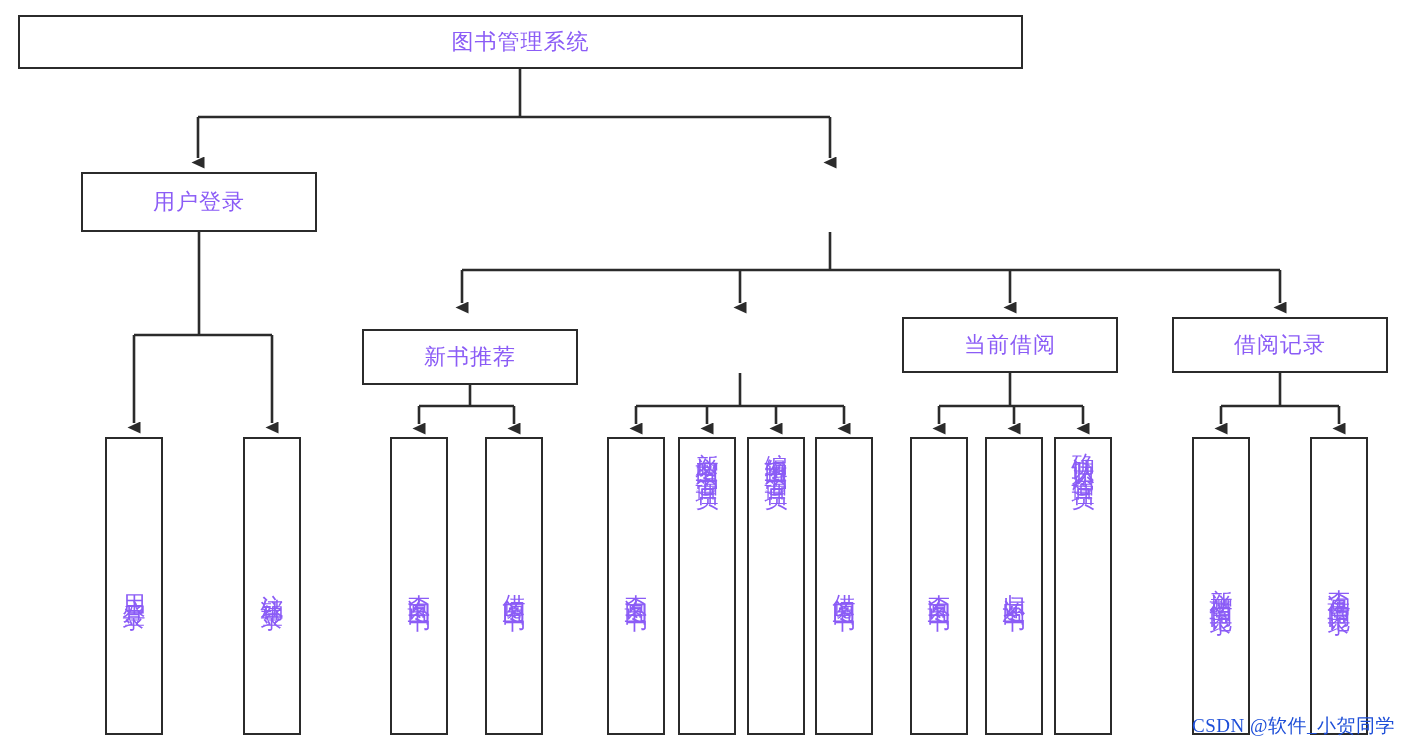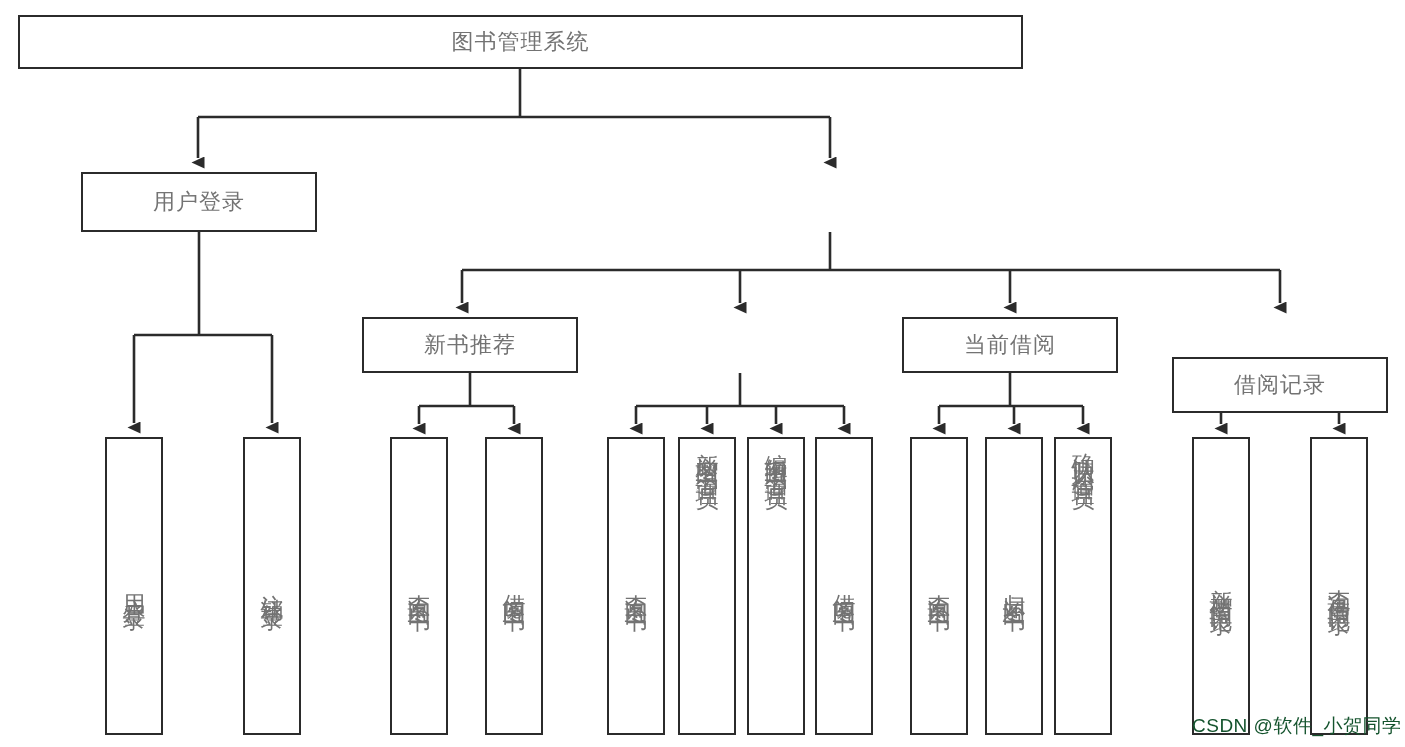--- a/index.html
+++ b/index.html
@@ -28,21 +28,21 @@
     position: absolute;
     box-sizing: border-box;
     background: #ffffff;
     border: 2px solid #2b2b2b;
     display: flex;
     align-items: center;
     justify-content: center;
     overflow: visible;
   }
   .node-label {
-    color: #737373;
+    color: #8b5cf6;
     font-size: 22px;
     letter-spacing: 1px;
     line-height: 1.1;
     white-space: nowrap;
     user-select: none;
   }
   .leaf {
     align-items: center;
     justify-content: center;
   }
@@ -55,25 +55,26 @@
     white-space: nowrap;
   }
   .leaf.top-anchored {
     align-items: flex-start;
   }
   .leaf.top-anchored .node-label {
     margin-top: -4px;
   }
   .watermark {
     position: absolute;
-    color: #14532d;
+    color: #1d4ed8;
     font-size: 19px;
     white-space: nowrap;
     user-select: none;
     letter-spacing: 0.5px;
+    font-family: Liberation Serif, serif;
   }
 </style>
 </head>
 <body>
 
 <div id="canvas">
 
   <svg id="wires" viewBox="0 0 1405 747" xmlns="http://www.w3.org/2000/svg">
     <defs>
       <marker id="arrow" markerWidth="12" markerHeight="14" refX="1.5" refY="6.5" orient="auto" markerUnits="userSpaceOnUse">
@@ -140,27 +141,27 @@
   </svg>
 
   <div class="node" style="left:18px; top:15px; width:1005px; height:54px;">
     <span class="node-label">图书管理系统</span>
   </div>
 
   <div class="node" style="left:81px; top:172px; width:236px; height:60px;">
     <span class="node-label">用户登录</span>
   </div>
 
-  <div class="node" style="left:362px; top:317px; width:216px; height:56px;">
+  <div class="node" style="left:362px; top:329px; width:216px; height:56px;">
     <span class="node-label">新书推荐</span>
   </div>
   <div class="node" style="left:902px; top:317px; width:216px; height:56px;">
     <span class="node-label">当前借阅</span>
   </div>
-  <div class="node" style="left:1172px; top:317px; width:216px; height:56px;margin-top:40px;">
+  <div class="node" style="left:1172px; top:317px; width:216px; height:56px;">
     <span class="node-label">借阅记录</span>
   </div>
 
   <div class="node leaf" style="left:105px; top:437px; width:58px; height:298px;">
     <span class="node-label">用户登录</span>
   </div>
   <div class="node leaf" style="left:243px; top:437px; width:58px; height:298px;">
     <span class="node-label">注销登录</span>
   </div>
 

